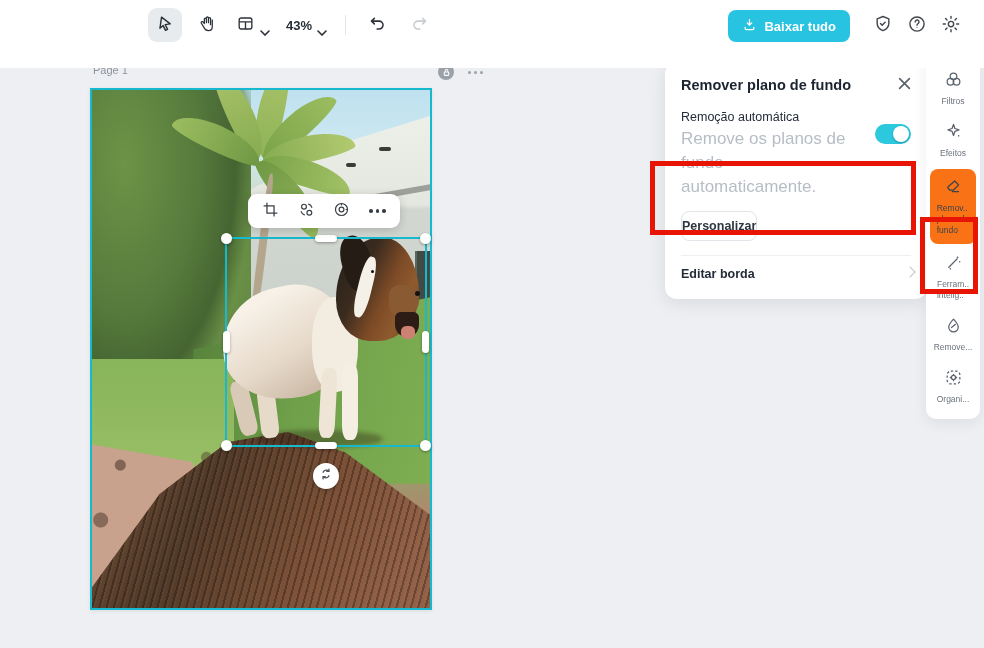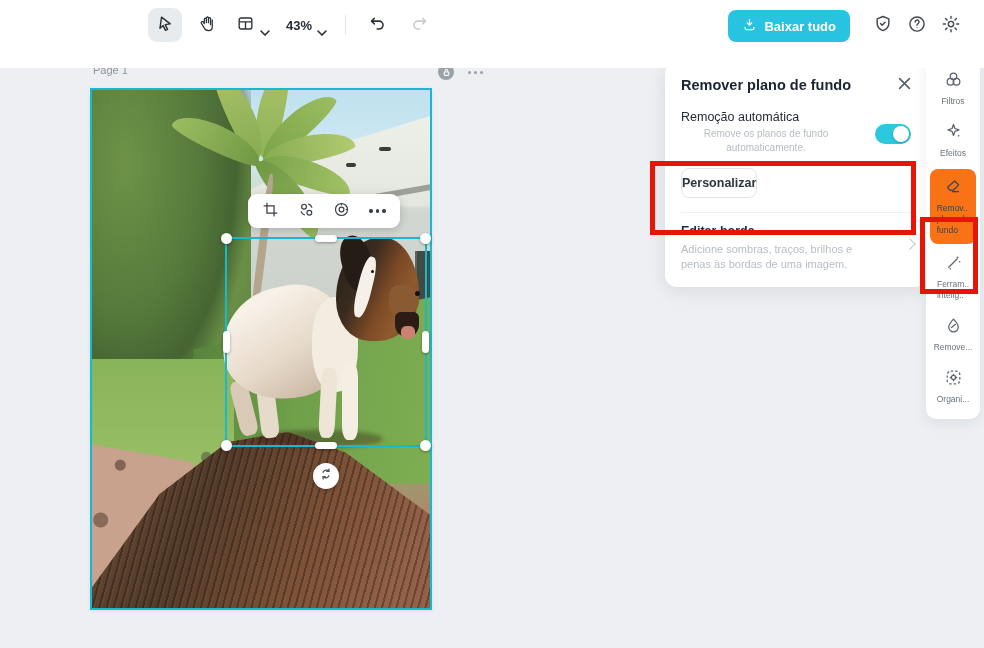--- a/index.html
+++ b/index.html
@@ -116,21 +116,21 @@
 
   
   .panel { position:absolute; left:665px; top:12px; width:262px; background:#fff; border-radius:12px; box-shadow:0 4px 18px rgba(30,40,60,.10); z-index:15; padding-bottom:12px; }
   .panel-head { display:flex; align-items:center; padding:14px 14px 8px 16px; }
   .panel-title { flex:1; font-size:14.5px; font-weight:700; color:#1b2430; }
   .close-btn { width:18px; height:18px; display:flex; align-items:center; justify-content:center; }
   .close-btn svg { width:13px; height:13px; }
   .auto-row { display:flex; padding:8px 16px 0; }
   .auto-col { flex:1; }
   .auto-title { font-size:12.5px; font-weight:400; color:#232c38; margin-bottom:3px; }
-  .auto-desc { font-size:10px; line-height:1.4; color:#b7bdc5; width:170px;text-align:center; }
+  .auto-desc { font-size:17px; line-height:1.4; color:#b7bdc5; width:170px; }
   .toggle { width:36px; height:20px; border-radius:10px; background:#2cc8dd; position:relative; margin-top:14px; flex:none; }
   .toggle .knob { position:absolute; right:2px; top:2px; width:16px; height:16px; border-radius:50%; background:#fff; box-shadow:0 1px 2px rgba(0,0,0,.25); }
   .personalize { margin:13px 16px 0; height:30px; border:1px solid #e1e5e9; border-radius:8px; background:#fff; display:flex; align-items:center; justify-content:center; font-size:12.5px; font-weight:700; color:#2c3540; }
   .panel-div { margin:14px 16px 0; border-top:1px solid #eef0f2; }
   .edit-sec { position:relative; padding:11px 16px 2px; }
   .edit-title { font-size:12.5px; font-weight:700; color:#232c38; margin-bottom:4px; }
   .edit-desc { font-size:11px; line-height:1.4; color:#b7bdc5; width:185px; }
   .edit-chev { position:absolute; right:13px; top:50%; width:8px; height:8px; border-right:1.8px solid #c2c6cb; border-bottom:1.8px solid #c2c6cb; transform:translateY(-50%) rotate(-45deg); }
 
   
@@ -345,21 +345,20 @@
         <div class="auto-desc">Remove os planos de fundo automaticamente.</div>
       </div>
       <div class="toggle">
           <div class="knob"></div>
         </div>
     </div>
     <button class="personalize">Personalizar</button>
     <div class="panel-div"></div>
     <div class="edit-sec">
       <div class="edit-title">Editar borda</div>
-      <div class="edit-desc">Adicione sombras, traços, brilhos e penas às bordas de uma imagem.</div>
       <div class="edit-chev"></div>
     </div>
   </div>
 
   <div class="rail">
     <div class="rail-item">
       <span><svg viewBox="0 0 24 24" fill="none" stroke="#5b636d" stroke-width="1.6">
             <circle cx="12" cy="8" r="4.2"></circle>
             <circle cx="8.2" cy="14.8" r="4.2"></circle>
             <circle cx="15.8" cy="14.8" r="4.2"></circle>

